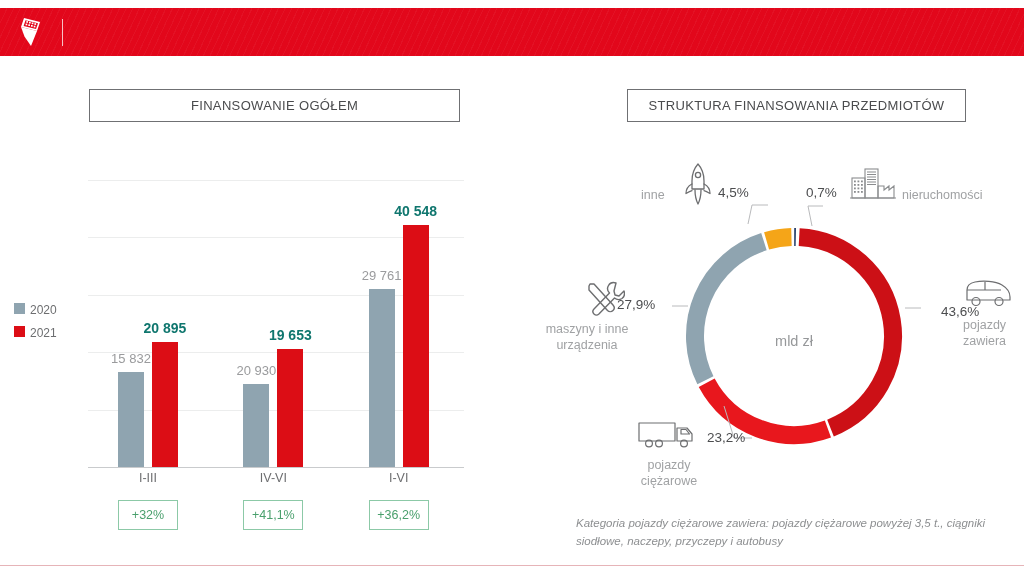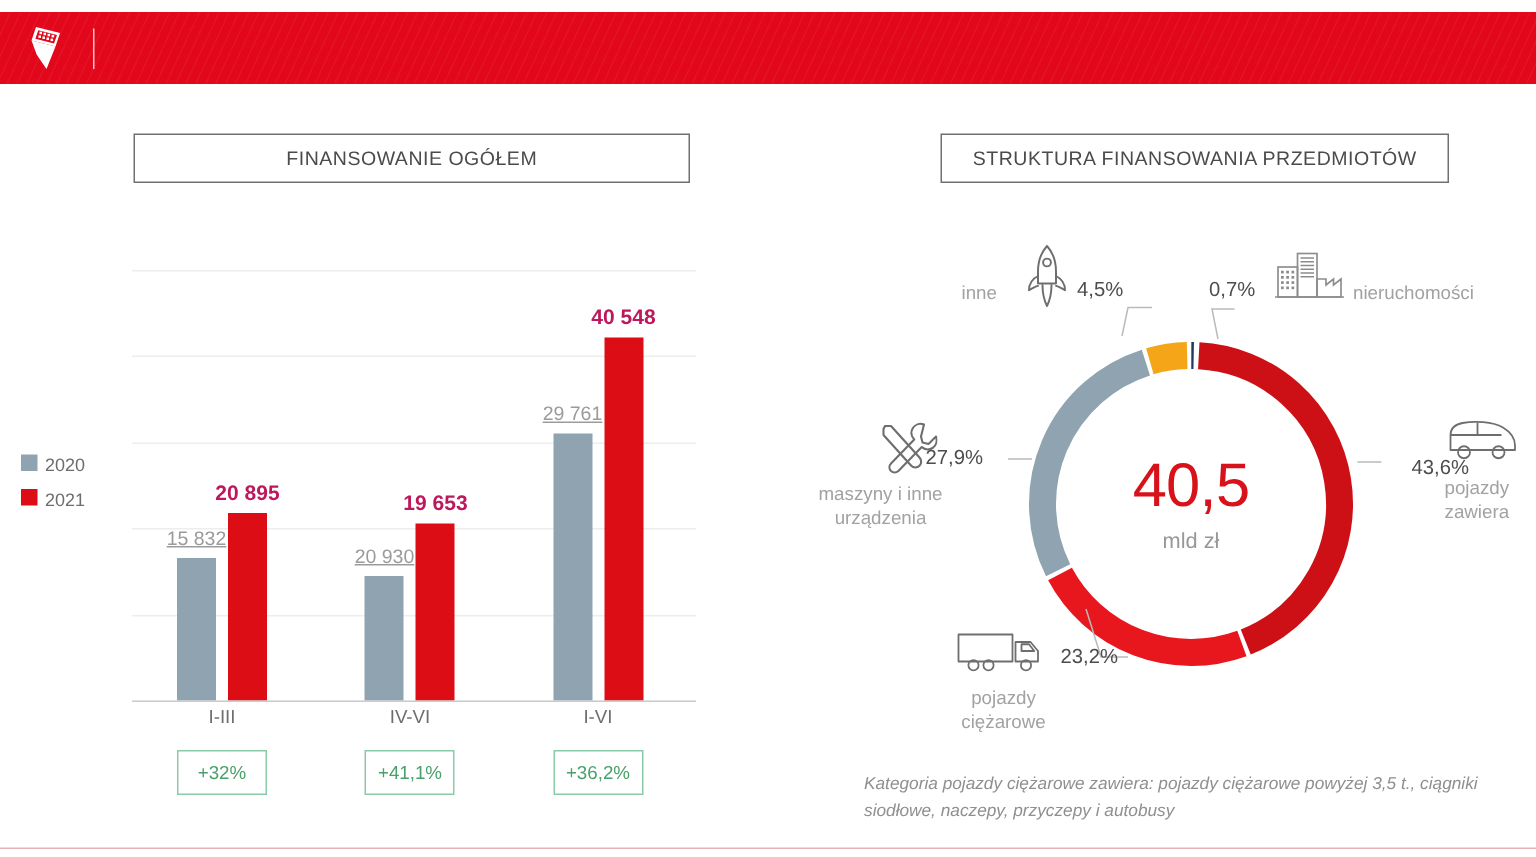--- a/index.html
+++ b/index.html
@@ -105,22 +105,22 @@
   }
   .bar.y2020 { background: #8fa4b0; }
   .bar.y2021 { background: #dc0d15; }
   .bar-value {
     position: absolute;
     width: 90px;
     text-align: center;
     font-size: 13px;
     white-space: nowrap;
   }
-  .bar-value.v2020 { color: #9a9b9d; font-weight: normal; text-decoration: underline; }
-  .bar-value.v2021 { color: #be185d; font-weight: bold; font-size: 14px; }
+  .bar-value.v2020 { color: #9a9b9d; font-weight: normal; }
+  .bar-value.v2021 { color: #0f766e; font-weight: bold; font-size: 14px; }
 
   .cat-labels {
     position: absolute;
     left: 88px; top: 471px;
     width: 376px; height: 20px;
   }
   .cat-label {
     position: absolute;
     width: 90px;
     text-align: center;
@@ -309,21 +309,20 @@
   <svg width="236" height="236" viewBox="0 0 236 236">
     <g id="donut-arcs">
         <path d="M 123.18125966805145 19.135676059297197 A 99 99 0 0 1 154.50858336680704 210.02240673090927" stroke="#cc1016" stroke-width="18" fill="none"></path>
         <path d="M 151.92493282404064 211.0059080536518 A 99 99 0 0 1 30.68572258652597 164.66065751532975" stroke="#e8171d" stroke-width="18" fill="none"></path>
         <path d="M 29.41692308830457 162.2045075174088 A 99 99 0 0 1 87.93365041887992 23.676012473677304" stroke="#8fa4b0" stroke-width="18" fill="none"></path>
         <path d="M 90.57905313904945 22.873286227007057 A 99 99 0 0 1 115.44302795189402 19.03302624640277" stroke="#f5a518" stroke-width="18" fill="none"></path>
         <path d="M 118.20734496355068 19.000217131217454 A 99 99 0 0 1 119.79689232244993 19.016308525184215" stroke="#1f3864" stroke-width="18" fill="none"></path>
       </g>
   </svg>
   <div class="donut-center">
-    <div class="donut-value">40,5</div>
     <div class="donut-unit">mld zł</div>
   </div>
 </div>
 
 <svg class="leader" style="left:0;top:0;width:1024px;height:571px;">
   <polyline points="748,224 752,205 768,205"></polyline>
   <polyline points="812,226 808,206 823,206"></polyline>
   <polyline points="905,308 921,308"></polyline>
   <polyline points="724,406 734,438 752,438"></polyline>
   <polyline points="688,306 672,306"></polyline>

